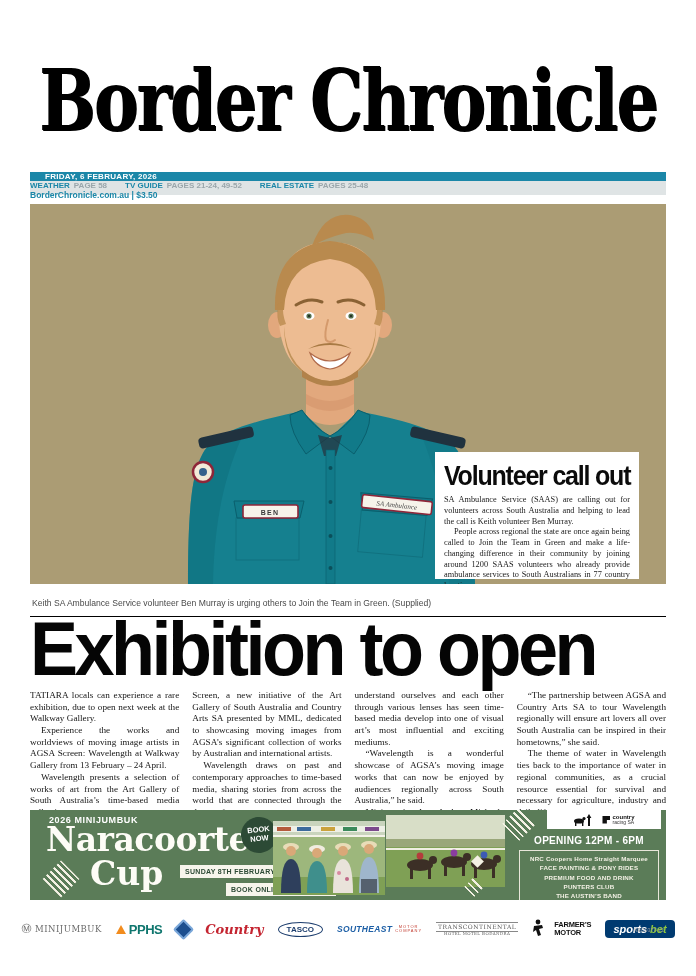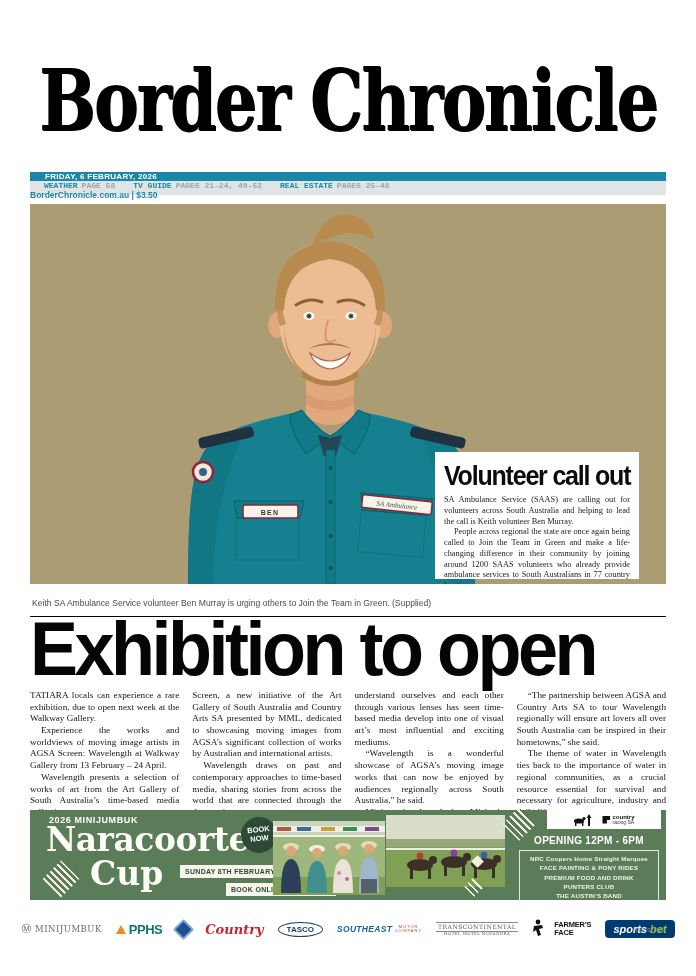--- a/index.html
+++ b/index.html
@@ -9,21 +9,21 @@
   .inner { position:absolute; left:30px; width:636px; }
 
   
   .masthead { top:38px; height:125px; display:flex; align-items:center; justify-content:center; }
   .masthead h1 { font-family:"DejaVu Serif", serif; font-weight:bold; font-size:67px; letter-spacing:-2px; color:#000;
                  transform:scaleY(1.25); text-shadow:1px 1px 0 #000; white-space:nowrap; }
 
   
   .infobar { top:172px; height:23px; background:#dfe4e5; display:flex; align-items:stretch; font-size:8px;flex-direction:column; }
   .infobar .chip { background:#1b87a8; color:#fff; font-weight:bold; display:flex; align-items:center; padding:0 15px; letter-spacing:.3px; }
-  .infobar .links { display:flex; align-items:center; gap:18px; padding-left:14px; flex:1;font-family:Liberation Mono, monospace; }
+  .infobar .links { display:flex; align-items:center; gap:18px; flex:1; }
   .ib-item { display:flex; gap:4px; align-items:center; font-weight:bold; }
   .ib-label { color:#1b87a8; }
   .ib-pages { color:#9aa6ab; }
   .infobar .site { display:flex; align-items:center; padding-right:24px; color:#1b87a8; font-weight:bold; font-size:8.5px; }
 
   
   .photo { top:204px; height:380px; overflow:hidden; background:#ab9c74; }
   .photo-bg { position:absolute; inset:-14px; filter:blur(9px);
     background:
       radial-gradient(90px 180px at 6% 30%, #d8cfae 0%, rgba(216,207,174,0) 70%),
@@ -375,21 +375,21 @@
     </span>
     <span class="sp sp-fl">
       <svg width="12" height="20" viewBox="0 0 12 20">
           <g fill="#111">
             <circle cx="6" cy="3" r="2.4"></circle>
             <path d="M2,7 L10,6 L11,9 L7,10 L9,16 L6,17 L4,11 L1,13 Z"></path>
           </g>
         </svg>
       <span class="txt">
         <div>FARMER’S</div>
-        <div>FACE</div>
+        <div>MOTOR</div>
       </span>
     </span>
     <span class="sp sp-sb">
         <span>sports</span>
         <b>bet</b>
       </span>
   </div>
 
   <div class="foot-code">NRC0377-V2</div>
 

